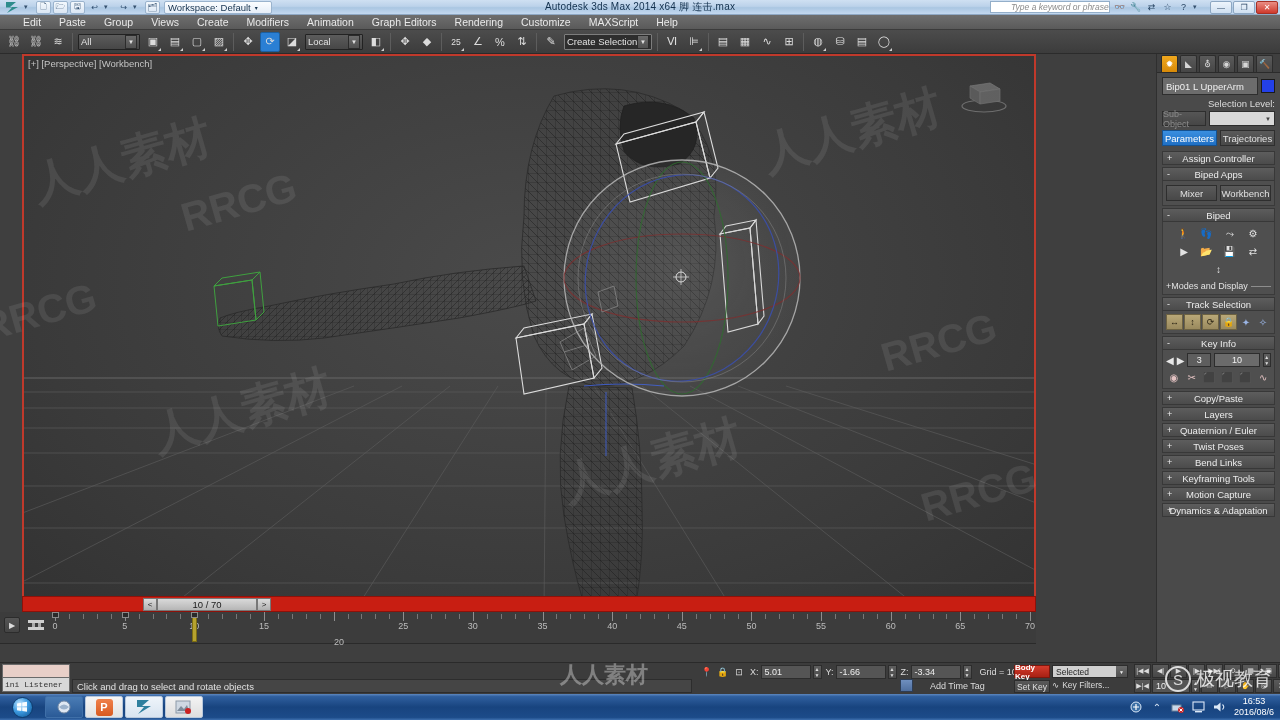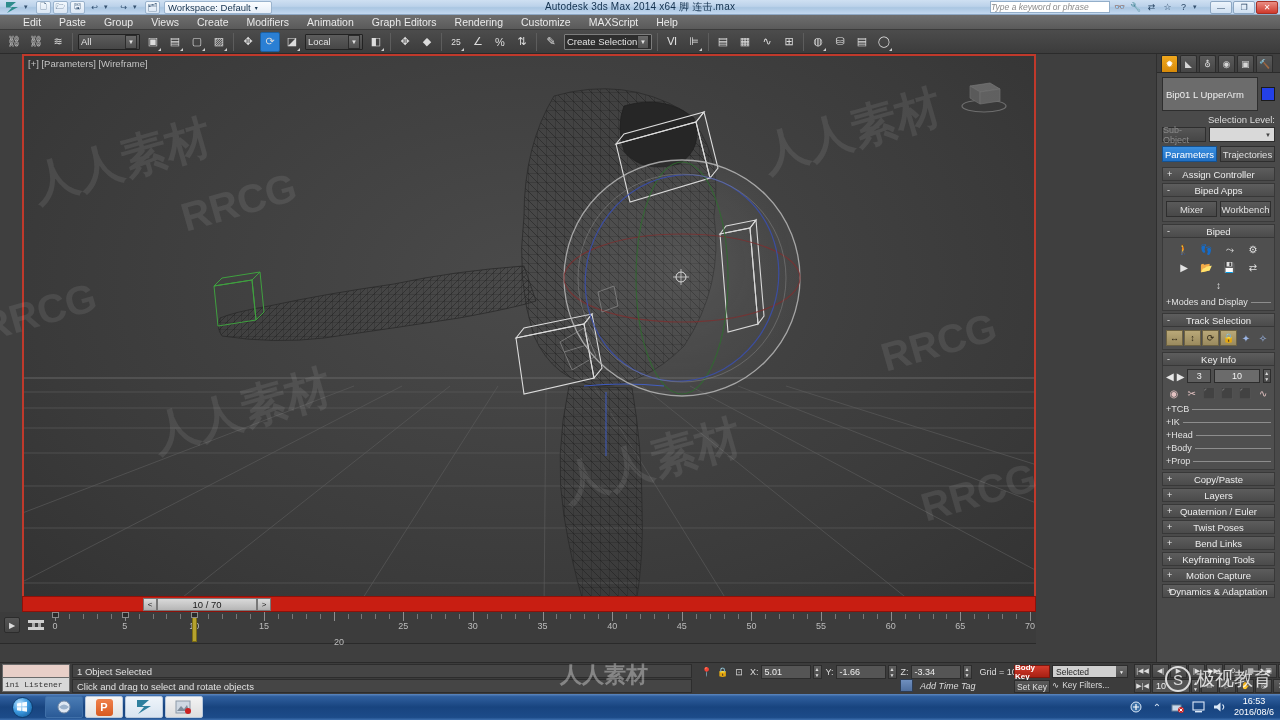--- a/index.html
+++ b/index.html
@@ -44,21 +44,21 @@
   }
   .ws-caret { margin-left: 4px; font-size: 6px; }
   .tb-title {
     position: absolute; left: 0; right: 0; text-align: center;
     font-size: 10px; color: #12304d; letter-spacing: .2px; pointer-events: none;
   }
   .tb-right { margin-left: auto; display: flex; align-items: center; gap: 3px; padding-right: 2px; }
   .search-box {
     width: 120px; height: 12px; border: 1px solid #93aec9; background: #fff;
     font-size: 8.5px; color: #8b8b8b; font-style: italic; display: flex; align-items: center;
-    padding-left: 0;
+    padding-left: 20px;
   }
   .ticon { width: 13px; height: 13px; display: flex; align-items: center; justify-content: center; font-size: 9px; color: #24415f; }
   .wbtns { display: flex; gap: 1px; margin-left: 4px; }
   .wbtn { width: 22px; height: 13px; border: 1px solid #8da7c2; border-radius: 2px;
     background: linear-gradient(to bottom,#eef5fc,#cfdff0); display: flex; align-items:center; justify-content:center;
     font-size: 8px; color: #1f3c5c; }
   .wbtn.close { background: linear-gradient(to bottom,#e98d84,#cf3a2c); border-color:#a63126; color:#fff; }
 
   
   .menubar {
@@ -158,21 +158,21 @@
   .cp-tab {
     width: 17px; height: 17px; border: 1px solid #2d2d2d; border-bottom: none;
     background: linear-gradient(to bottom,#5a5a5a,#464646);
     display:flex;align-items:center;justify-content:center; font-size:9px; color:#d6d6d6; border-radius: 2px 2px 0 0;
   }
   .cp-tab.active { background: linear-gradient(to bottom,#f0a81e,#d88a08); color:#fff; }
   .cp-body { padding: 4px 5px; }
   .nameRow { display: flex; align-items: center; gap: 3px; }
   .nameBox {
     flex: 1; height: 15px; background: #6c6c6c; border: 1px solid #2e2e2e;
-    color: #f0f0f0; font-size: 9.5px; display: flex; align-items: center; padding: 16px 3px; text-align: right;
+    color: #f0f0f0; font-size: 9.5px; display: flex; align-items: center; padding: 8px 3px; text-align: right;
   }
   .colorSwatch { width: 14px; height: 14px; background: #2340e8; border: 1px solid #1b1b1b; }
   .cp-lbl { font-size: 9.5px; color: #dcdcdc; margin: 3px 0 2px; text-align: right; }
   .subobjRow { display: flex; align-items: center; gap: 3px; margin-bottom: 4px; }
   .subobjBtn {
     width: 44px; height: 15px; background: linear-gradient(to bottom,#565656,#464646);
     border: 1px solid #2e2e2e; color: #8b8b8b; font-size: 9px;
     display: flex; align-items: center; justify-content: center;
   }
   .subobjCombo { flex: 1; height: 15px; background: #d9d9d9; border: 1px solid #2e2e2e; display: flex; align-items:center; }
@@ -230,21 +230,21 @@
     position: absolute; left: 72px; top: 16px; width: 620px; height: 14px;
     background: #454545; border: 1px solid #2d2d2d; font-size: 9.5px; color: #e0e0e0;
     display: flex; align-items: center; padding-left: 4px;
   }
   .coordrow { position: absolute; left: 700px; top: 1px; height: 15px; display:flex; align-items:center; gap:2px;}
   .coord-ico { width: 14px; height:14px; display:flex;align-items:center;justify-content:center; font-size:9px;}
   .cf-lbl { font-size: 9px; color: #ddd; margin-left:2px;}
   .cf-box { width: 50px; height: 14px; background: #555; border: 1px solid #2d2d2d; color:#eee; font-size:9px;
             display:flex;align-items:center;padding-left:3px;}
   .gridlbl { font-size: 9px; color: #ddd; margin-left: 6px; }
-  .addtag { position:absolute; left: 900px; top:16px; display:flex; align-items:center; gap:7px;font-style:italic;}
+  .addtag { position:absolute; left: 900px; top:16px; display:flex; align-items:center; gap:17px;}
   .addtag .bx { width:13px;height:13px;background:linear-gradient(to bottom,#6f8fbf,#4f6f9f);border:1px solid #2d3d55;}
   .animctrl { position: absolute; left: 1012px; top: 0px; width: 268px; height: 32px; }
   .autokey {
     position:absolute; left:2px; top:2px; width:36px; height:13px;
     background: linear-gradient(to bottom,#d43b2c,#a82114); border:1px solid #7d170d;
     color:#fff; font-size:8px; font-weight:bold; display:flex;align-items:center;justify-content:center;
   }
   .setkey {
     position:absolute; left:2px; top:17px; width:36px; height:13px;
     background: linear-gradient(to bottom,#595959,#474747); border:1px solid #2d2d2d;
@@ -397,21 +397,21 @@
     <div class="tbtn">◍<span class="cnr"></span></div>
     <div class="tbtn">⛁</div>
     <div class="tbtn">▤</div>
     <div class="tbtn">◯<span class="cnr"></span></div>
   </div>
 
   <div class="leftstrip"></div>
 
   <div class="viewport-wrap">
     <div class="viewport">
-      <div class="vp-label">[+] [Parameters] [Wireframe]</div>
+      <div class="vp-label">[+] [Perspective] [Workbench]</div>
 
       <svg class="vp-grid" width="1010" height="556" viewBox="0 0 1010 556">
 
         <line x1="0" y1="322" x2="1010" y2="322" stroke="#666" stroke-width="1"></line>
 
         <g stroke="#5a5a5a" stroke-width="0.8" fill="none" opacity="0.85">
           <line x1="-260" y1="556" x2="330" y2="330"></line>
           <line x1="-60" y1="556" x2="378" y2="330"></line>
           <line x1="140" y1="556" x2="426" y2="330"></line>
           <line x1="330" y1="556" x2="474" y2="330"></line>
@@ -626,42 +626,20 @@
                 <span>▼</span>
               </div>
           </div>
           <div class="keyinfo-row2" id="ki-icons">
               <div class="ki-ico">◉</div>
               <div class="ki-ico">✂</div>
               <div class="ki-ico">⬛</div>
               <div class="ki-ico">⬛</div>
               <div class="ki-ico">⬛</div>
               <div class="ki-ico">∿</div>
-            </div>
-          <div id="ki-subs">
-              <div class="subroll">
-                <span>+TCB</span>
-                <span class="ln"></span>
-              </div>
-              <div class="subroll">
-                <span>+IK</span>
-                <span class="ln"></span>
-              </div>
-              <div class="subroll">
-                <span>+Head</span>
-                <span class="ln"></span>
-              </div>
-              <div class="subroll">
-                <span>+Body</span>
-                <span class="ln"></span>
-              </div>
-              <div class="subroll">
-                <span>+Prop</span>
-                <span class="ln"></span>
-              </div>
             </div>
         </div>
       </div>
 
       <div class="rollbtn-list" id="roll-rest">
           <div class="rollout">
             <div class="roll-head">
               <span class="pm">+</span>
               <span>Copy/Paste</span>
             </div>
@@ -822,21 +800,20 @@
         <div style="position: absolute; top: 0px; width: 7px; height: 6px; background: rgb(42, 42, 42); border: 1px solid rgb(138, 138, 138); left: 66.6429px;"></div>
         <div style="position: absolute; top: 0px; width: 7px; height: 6px; background: rgb(42, 42, 42); border: 1px solid rgb(138, 138, 138); left: 136.286px;"></div>
       </div>
   </div>
 
   <div class="statusbar">
     <div class="mini-listener">
       <div class="ml-top"></div>
       <div class="ml-bot">ini Listener</div>
     </div>
-    <div class="prompt1">1 Object Selected</div>
     <div class="prompt2">Click and drag to select and rotate objects</div>
 
     <div class="coordrow">
       <div class="coord-ico">📍</div>
       <div class="coord-ico">🔒</div>
       <div class="coord-ico">⊡</div>
       <span class="cf-lbl">X:</span>
       <div class="cf-box">5.01</div>
       <div class="spin">
           <span>▲</span>

